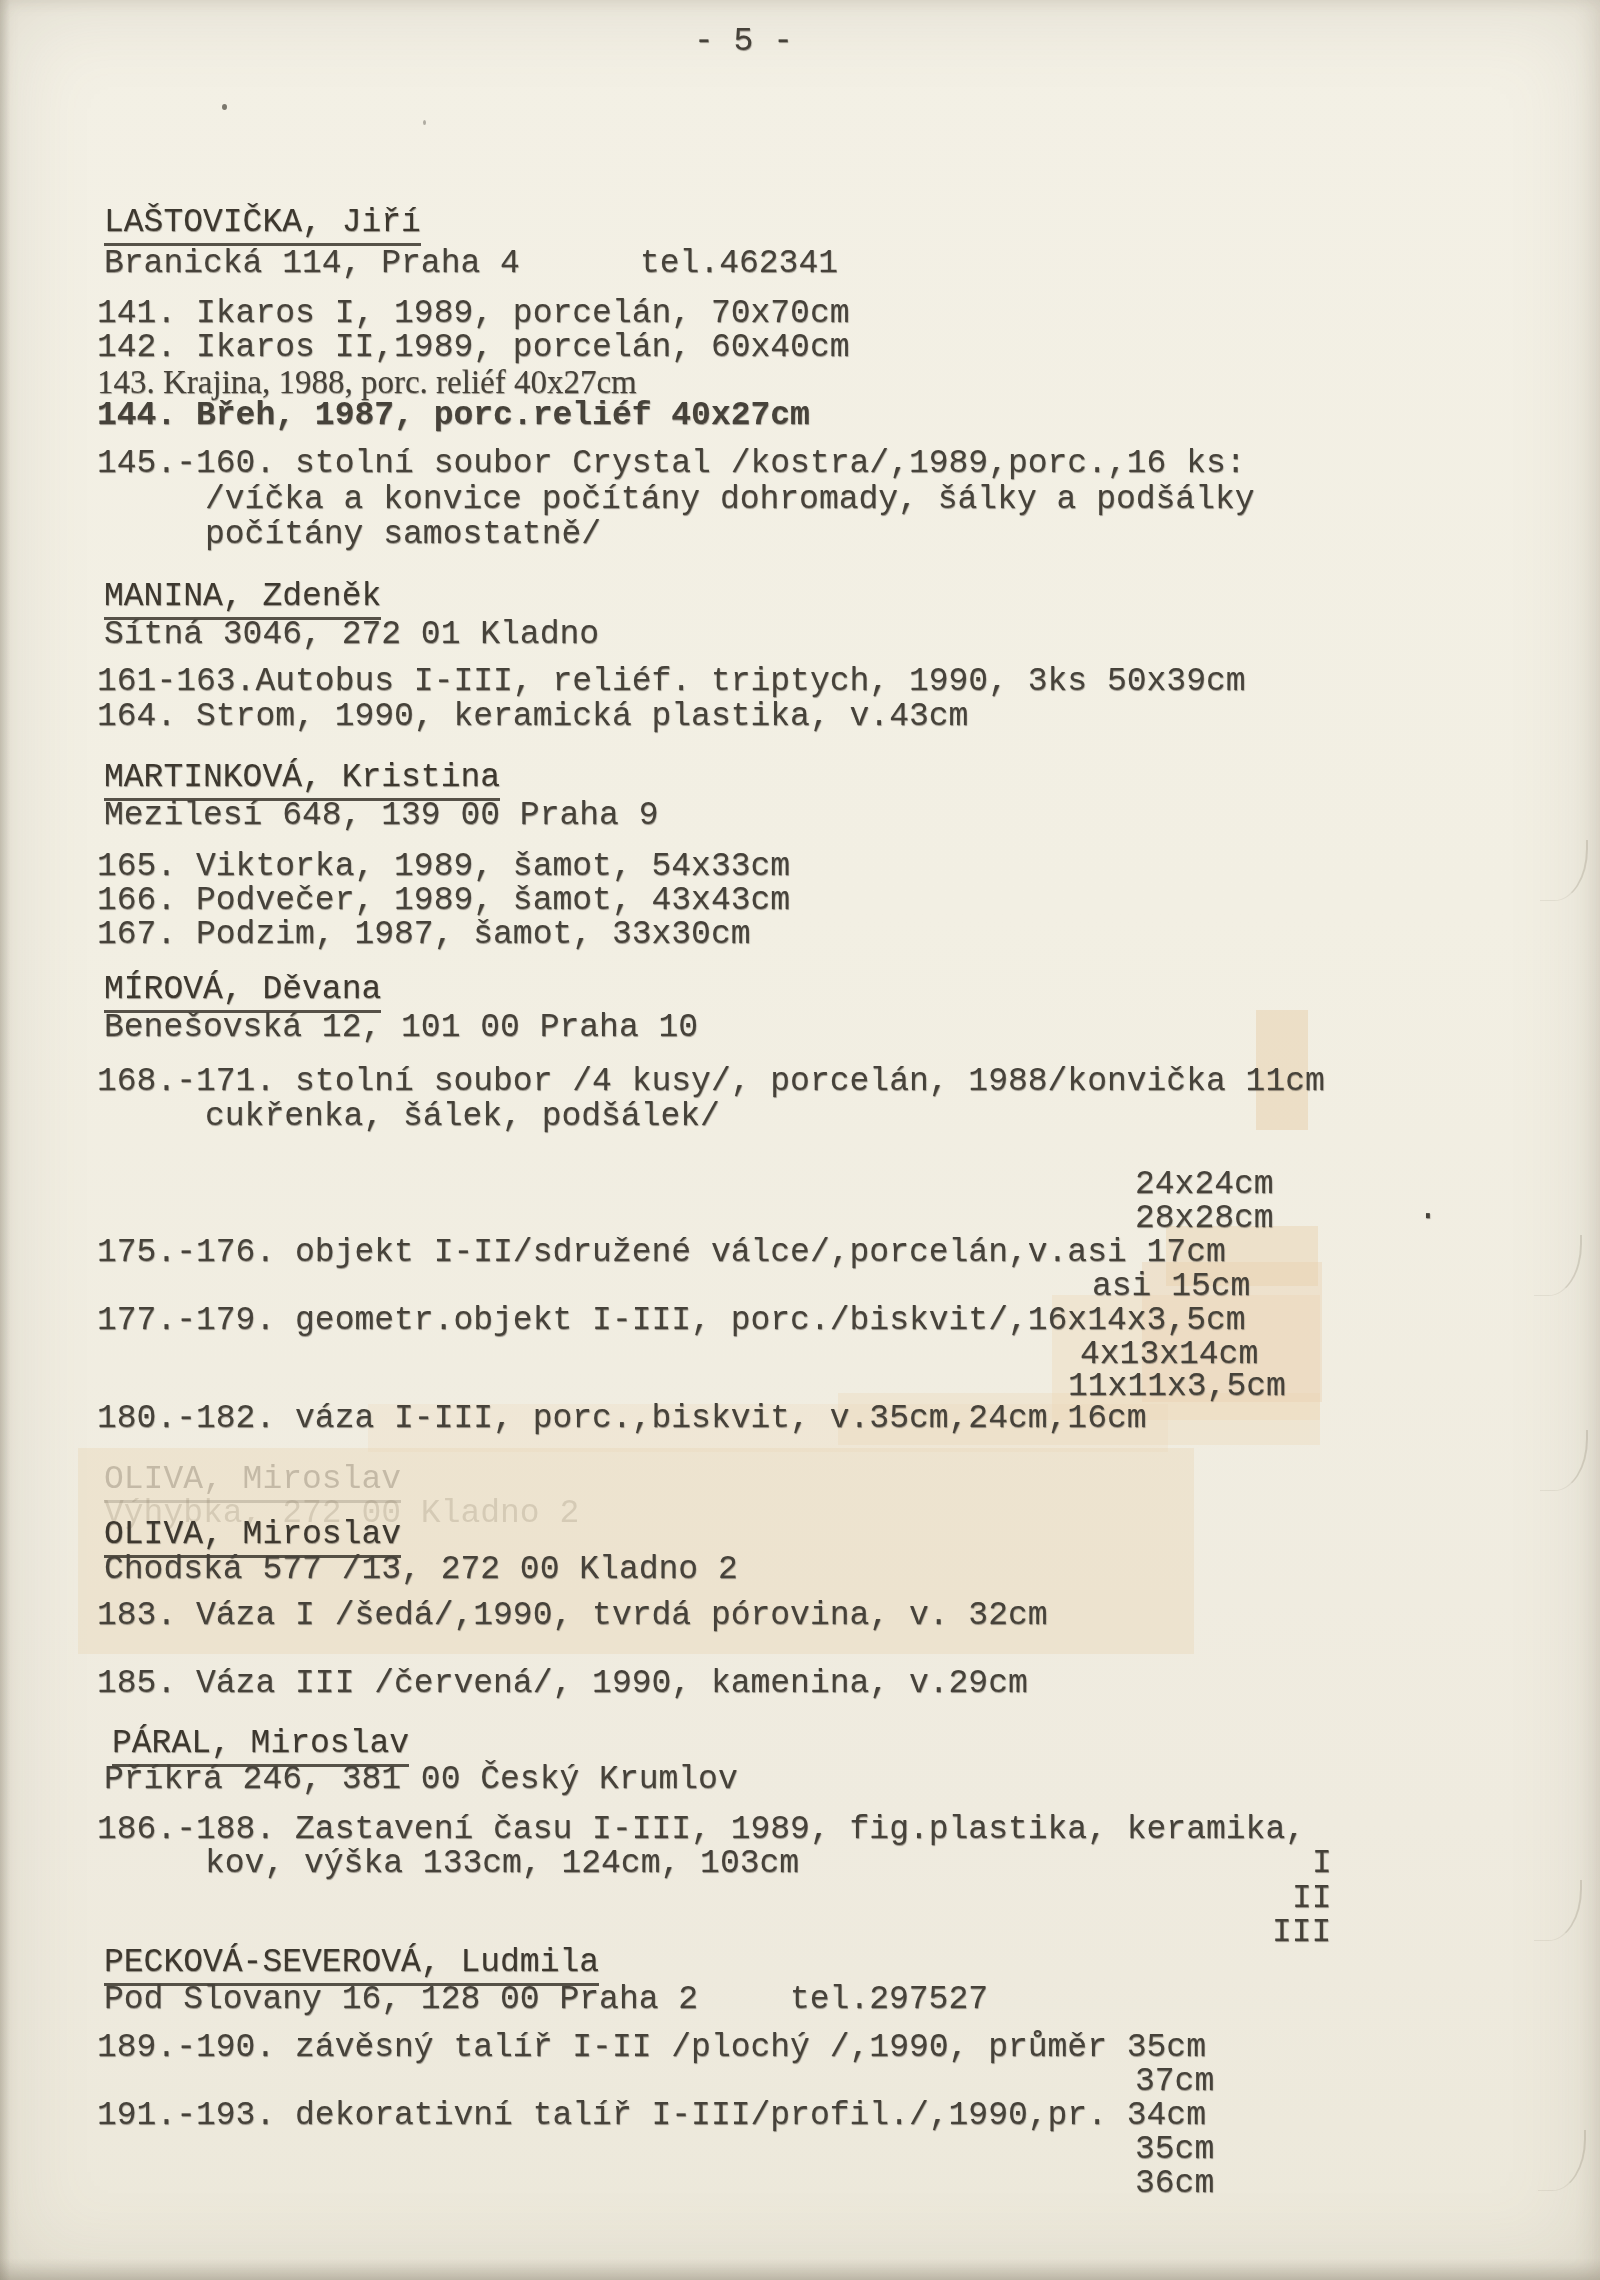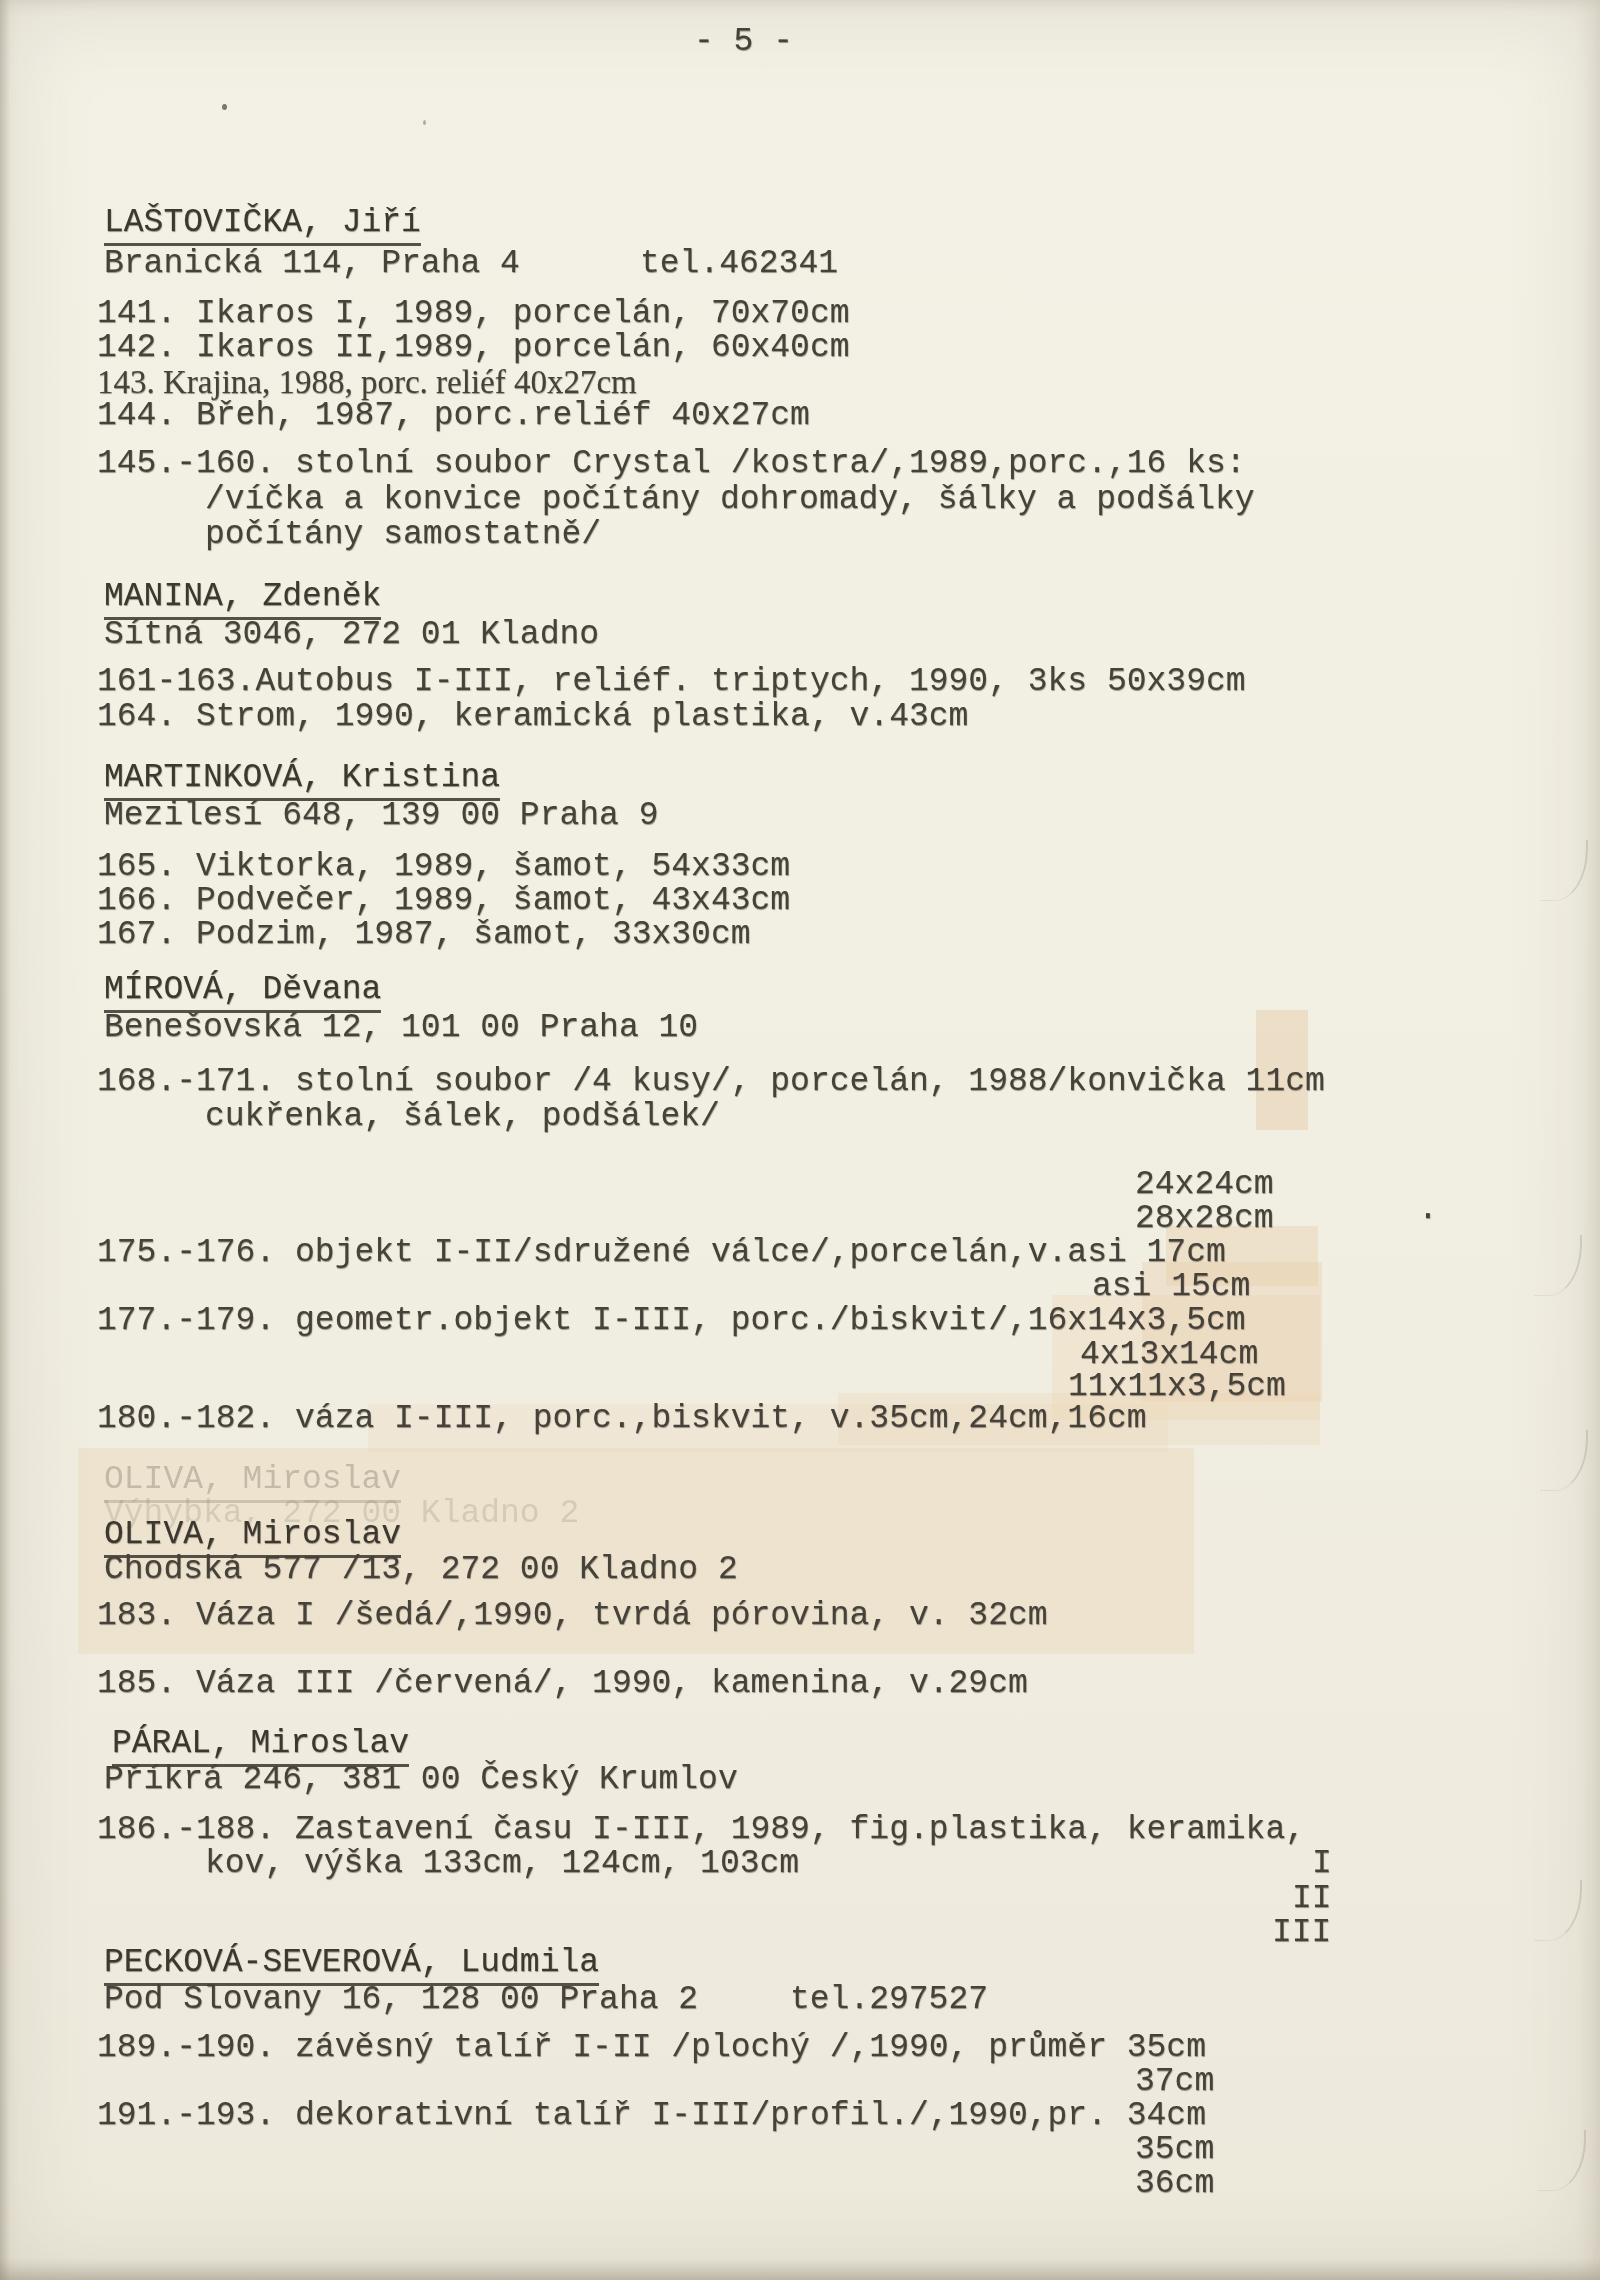--- a/index.html
+++ b/index.html
@@ -70,21 +70,21 @@
   <div class="speck" style="left:423px;top:120px;width:3px;height:5px;opacity:.45;"></div>
 
   <div class="tline" style="left:694px;top:24px;">- 5 -</div>
 
   <div class="tline heading" style="left:104px;top:205px;"><span>LAŠTOVIČKA, Jiří</span></div>
   <div class="tline" style="left:104px;top:246px;">Branická 114, Praha 4</div>
   <div class="tline" style="left:640px;top:246px;">tel.462341</div>
   <div class="tline" style="left:97px;top:296px;">141. Ikaros I, 1989, porcelán, 70x70cm</div>
   <div class="tline" style="left:97px;top:330px;">142. Ikaros II,1989, porcelán, 60x40cm</div>
   <div class="tline" style="left:97px;top:364px;font-family:Liberation Serif, serif;">143. Krajina, 1988, porc. reliéf 40x27cm</div>
-  <div class="tline" style="left:97px;top:398px;">144. Břeh, 1987, porc.reliéf 40x27cm</div>
+  <div class="tline" style="left:97px;top:398px;font-weight:bold;">144. Břeh, 1987, porc.reliéf 40x27cm</div>
   <div class="tline" style="left:97px;top:446px;font-family:Liberation Mono, monospace;">145.-160. stolní soubor Crystal /kostra/,1989,porc.,16 ks:</div>
   <div class="tline" style="left:205px;top:482px;">/víčka a konvice počítány dohromady, šálky a podšálky</div>
   <div class="tline" style="left:205px;top:517px;">počítány samostatně/</div>
 
   <div class="tline heading" style="left:104px;top:579px;"><span>MANINA, Zdeněk</span></div>
   <div class="tline" style="left:104px;top:617px;">Sítná 3046, 272 01 Kladno</div>
   <div class="tline" style="left:97px;top:664px;">161-163.Autobus I-III, reliéf. triptych, 1990, 3ks 50x39cm</div>
   <div class="tline" style="left:97px;top:699px;">164. Strom, 1990, keramická plastika, v.43cm</div>
 
   <div class="tline heading" style="left:104px;top:760px;"><span>MARTINKOVÁ, Kristina</span></div>

